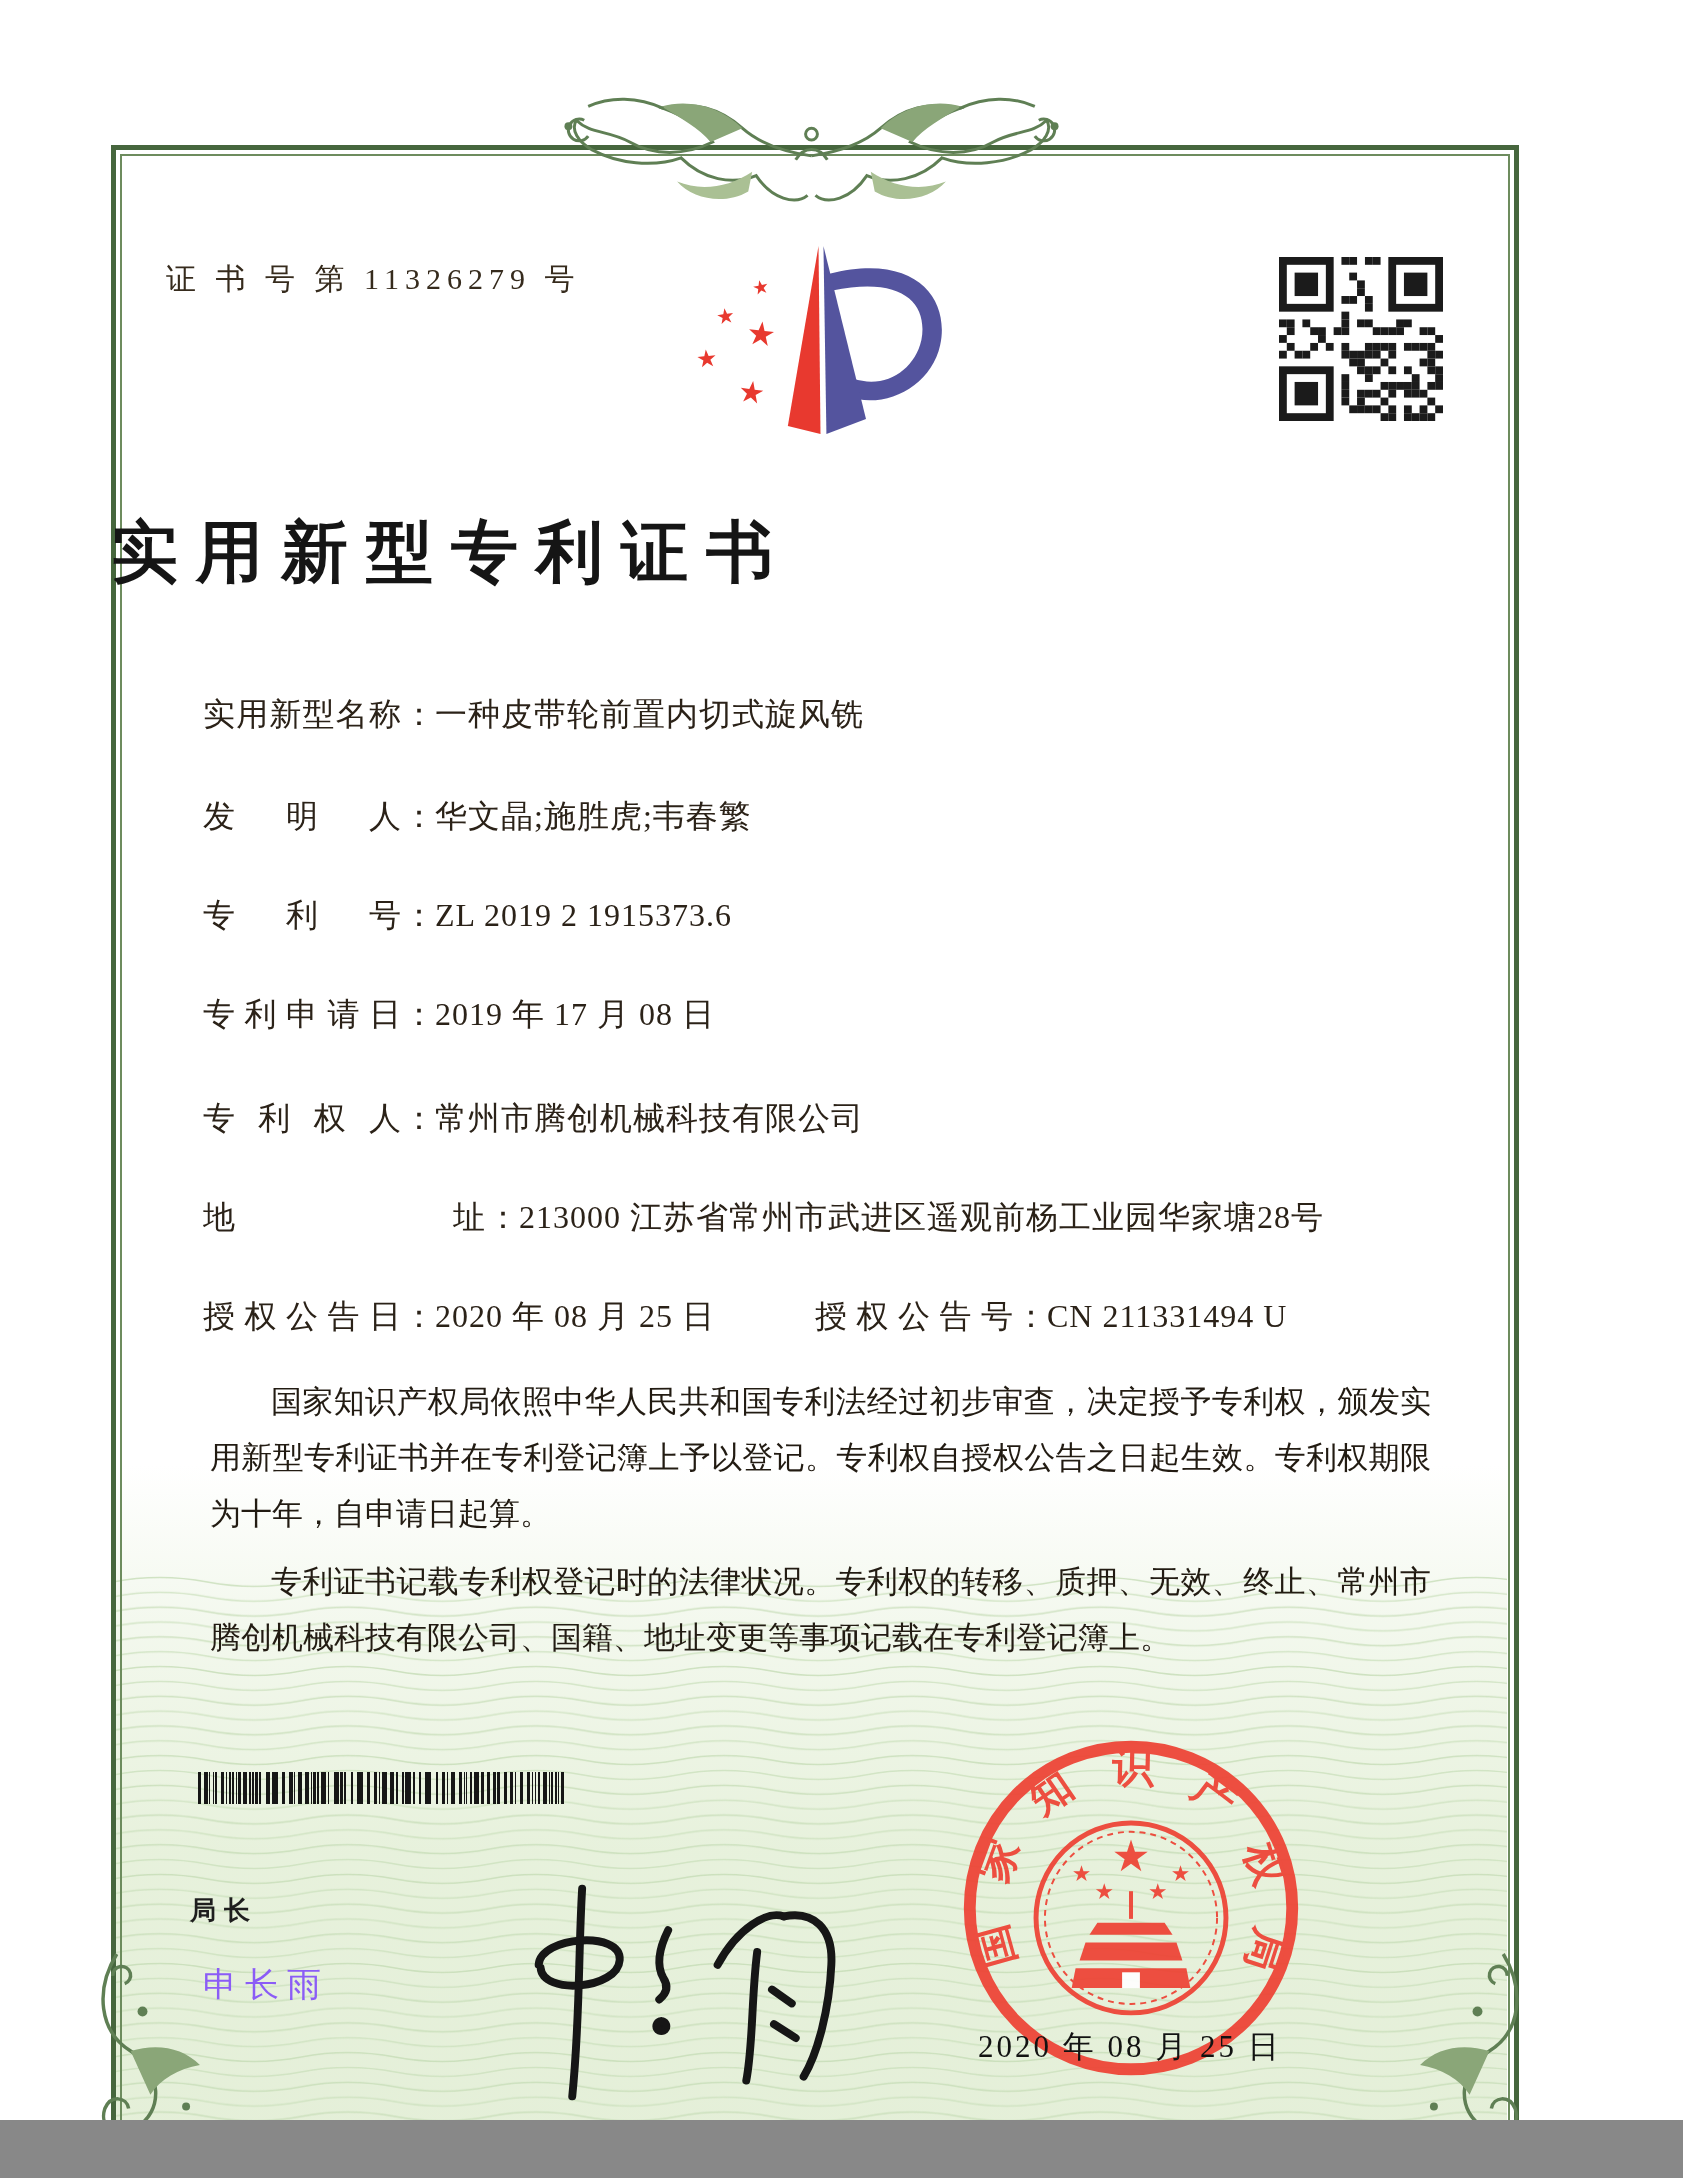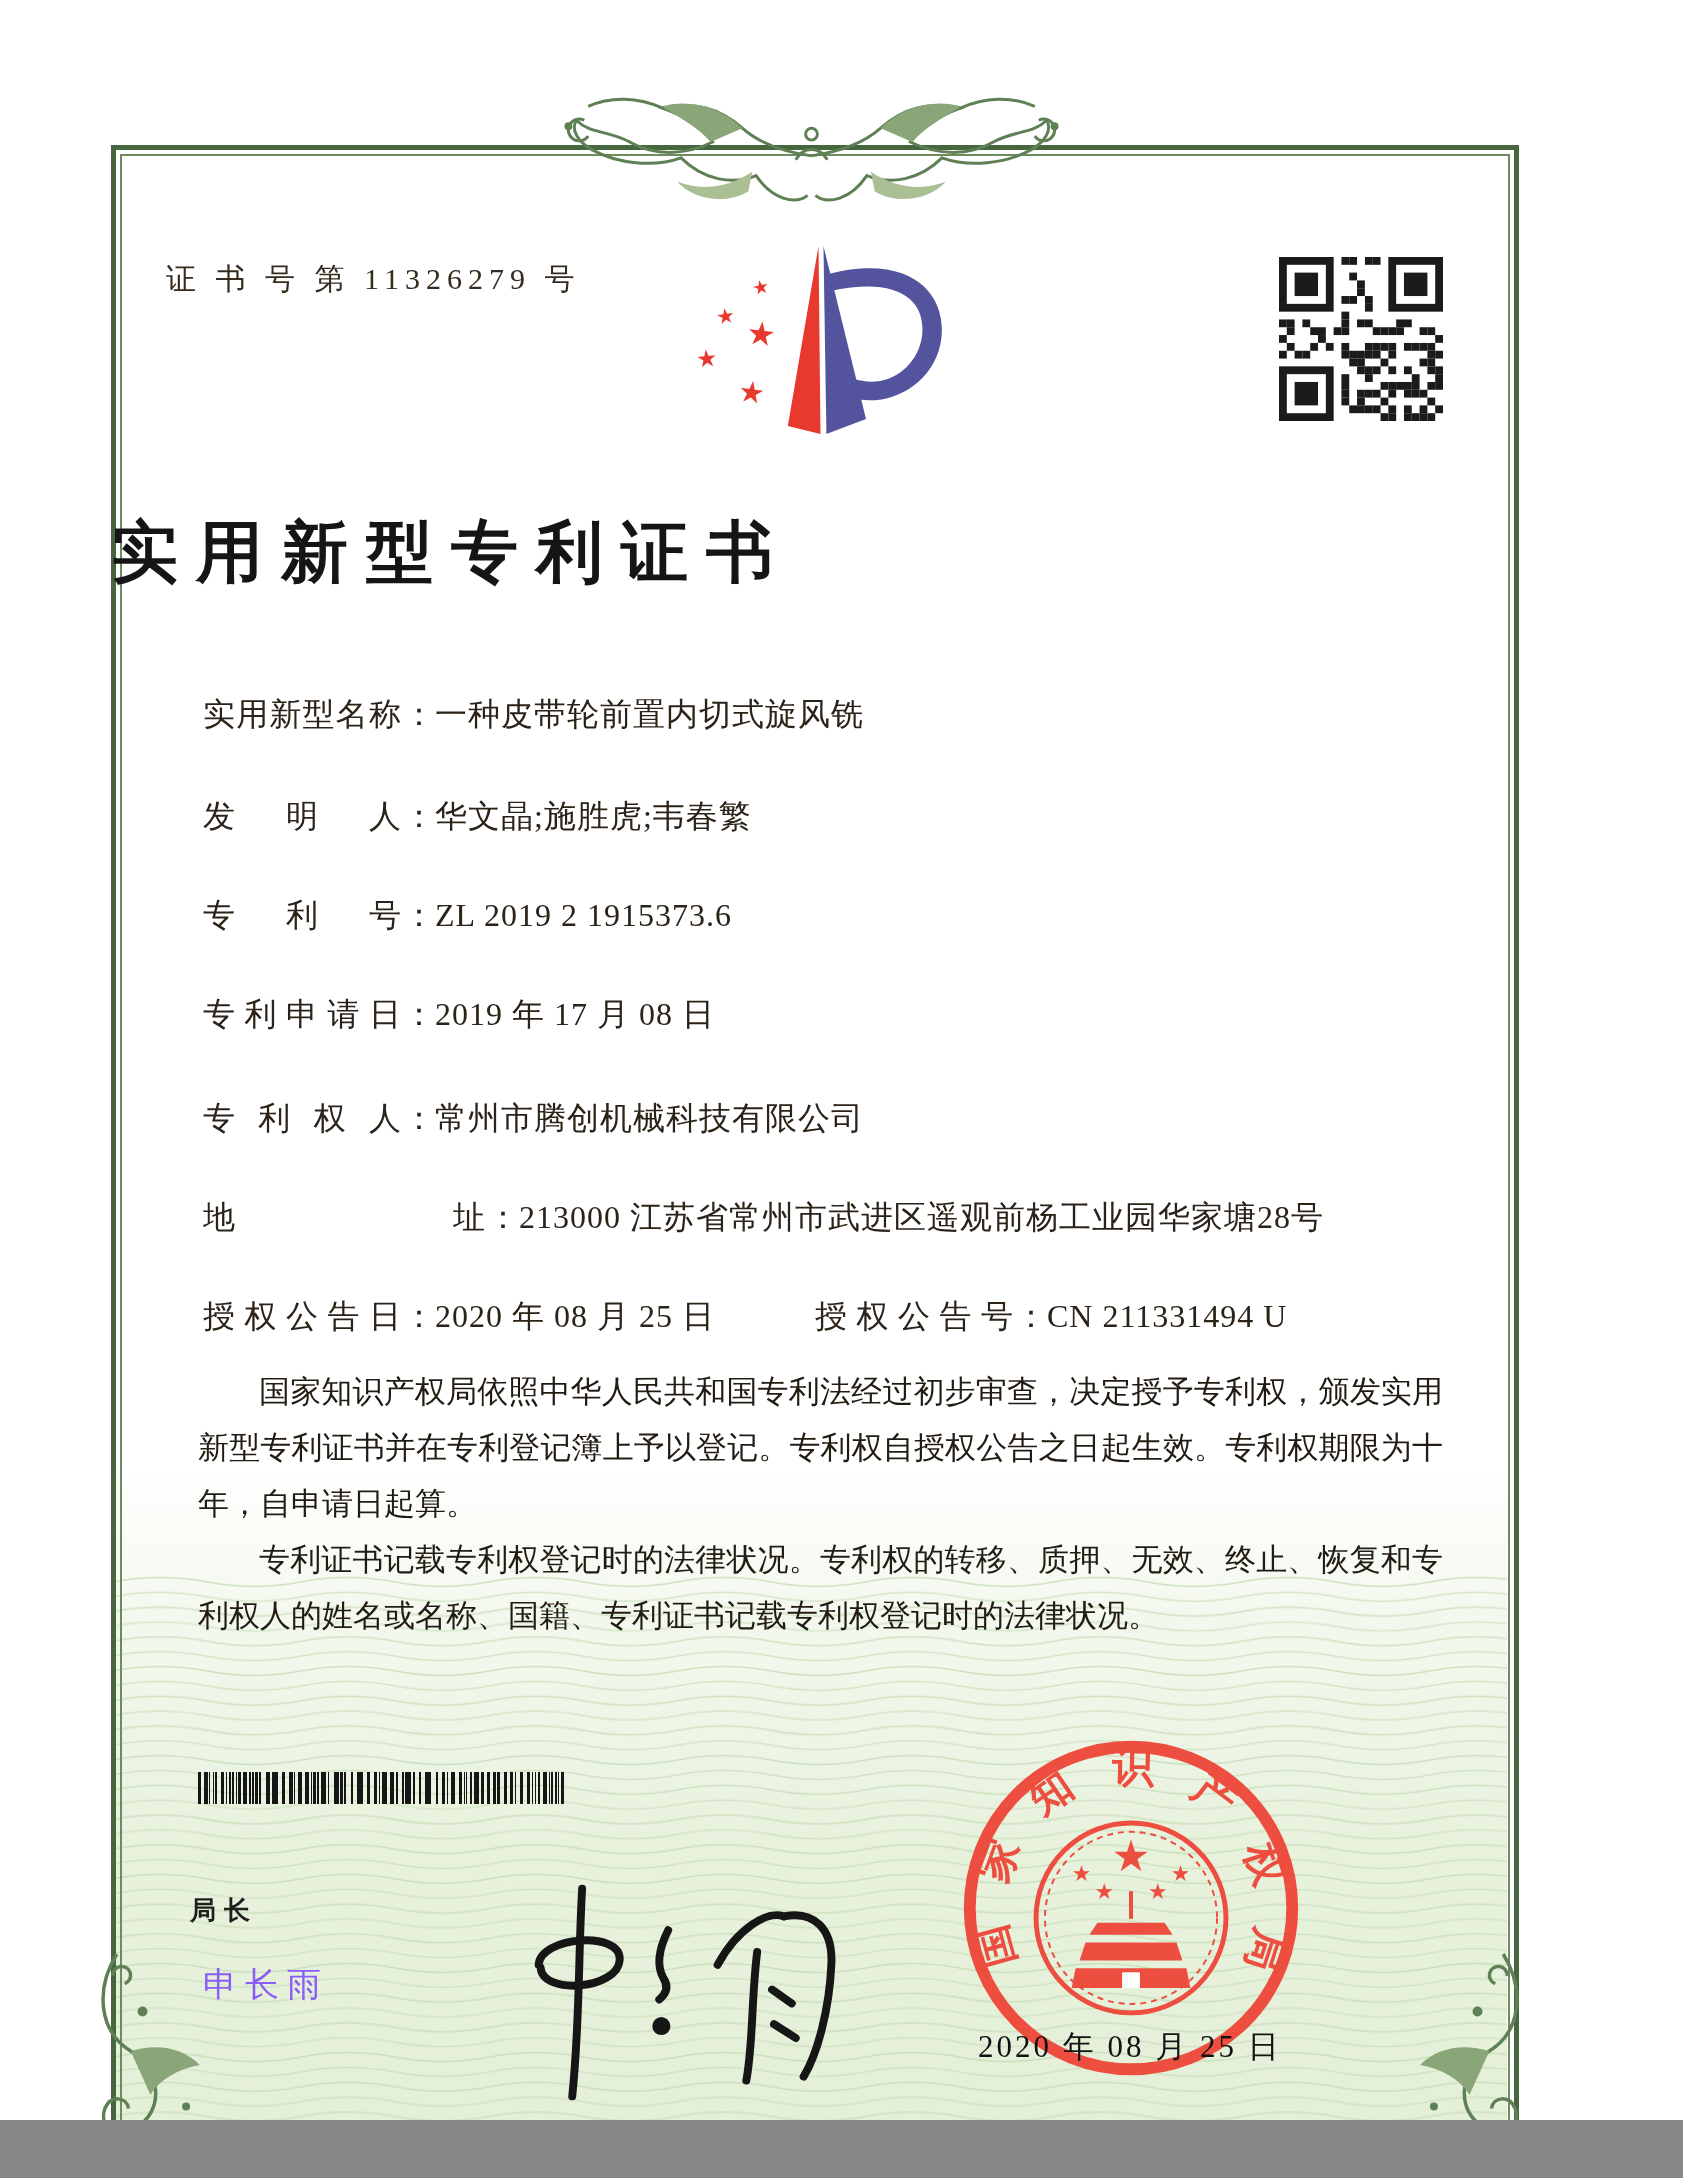--- a/index.html
+++ b/index.html
@@ -27,21 +27,21 @@
   
   .row{position:absolute;left:203px;font-size:32px;color:#2b2218;white-space:nowrap;z-index:4;}
   .jlabel{display:inline-flex;justify-content:space-between;width:198px;}
   .jlabel.wide{width:282px;}
   .colon{display:inline-block;margin-left:2px;}
   .val{margin-left:0;letter-spacing:1px;}
   .grp2{position:absolute;left:612px;top:0;white-space:nowrap;}
   
   #paras{position:absolute;left:198px;top:1364px;width:1245px;z-index:4;
     font-size:31px;line-height:56px;color:#221b12;text-align:justify;}
-  #paras p{margin:0;text-indent:61px;}
+  #paras p{margin:12px;text-indent:61px;font-family:Liberation Mono, monospace;}
   
   #barcode{position:absolute;left:198px;top:1772px;width:368px;height:32px;z-index:4;
     background-image:
       repeating-linear-gradient(90deg,#161616 0 2px,transparent 2px 6px,#161616 6px 9px,transparent 9px 11px,#161616 11px 12px,transparent 12px 17px),
       repeating-linear-gradient(90deg,#161616 0 3px,transparent 3px 8px,#161616 8px 10px,transparent 10px 15px,#161616 15px 16px,transparent 16px 23px);}
   
   #officer-title{position:absolute;left:190px;top:1893px;font-size:26px;letter-spacing:8px;color:#1e1e1e;z-index:4;font-weight:bold;}
   #officer-name{position:absolute;left:203px;top:1962px;font-size:34px;letter-spacing:8px;color:#8b5cf6;z-index:4;}
   #signature{position:absolute;left:465px;top:1861px;width:436px;height:267px;z-index:6;}
   
@@ -306,21 +306,21 @@
           <span>权</span>
           <span>公</span>
           <span>告</span>
           <span>号</span>
         </span><span class="colon">：</span><span class="val">CN 211331494 U</span>
     </span>
   </div>
 
   <div id="paras">
     <p>国家知识产权局依照中华人民共和国专利法经过初步审查，决定授予专利权，颁发实用新型专利证书并在专利登记簿上予以登记。专利权自授权公告之日起生效。专利权期限为十年，自申请日起算。</p>
-    <p>专利证书记载专利权登记时的法律状况。专利权的转移、质押、无效、终止、恢复和专利权人的姓名或名称、国籍、专利证书记载专利权登记时的法律状况。</p>
+    <p>专利证书记载专利权登记时的法律状况。专利权的转移、质押、无效、终止、常州市腾创机械科技有限公司、国籍、地址变更等事项记载在专利登记簿上。</p>
   </div>
 
   <div id="barcode"></div>
 
   <div id="officer-title">局长</div>
   <div id="officer-name">申长雨</div>
 
   <svg id="signature" viewBox="0 0 440 270">
     <g fill="none" stroke="#161616" stroke-width="8" stroke-linecap="round">
       <path d="M118,28 C114,95 116,160 108,238"></path>

